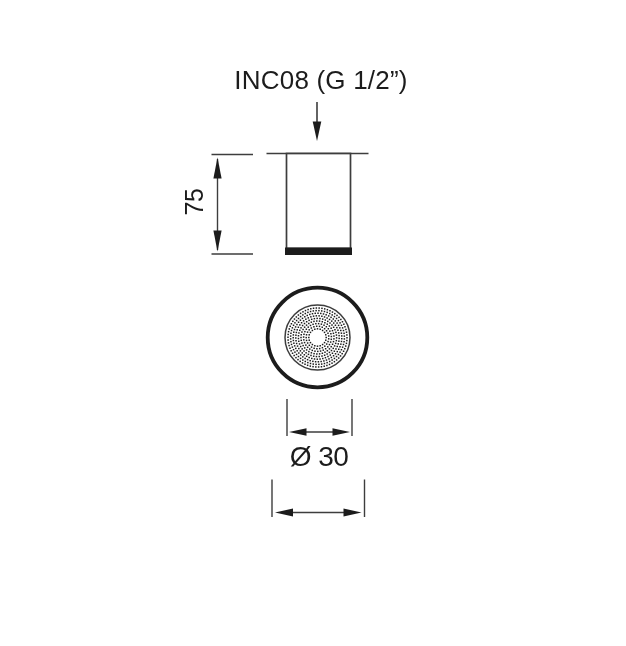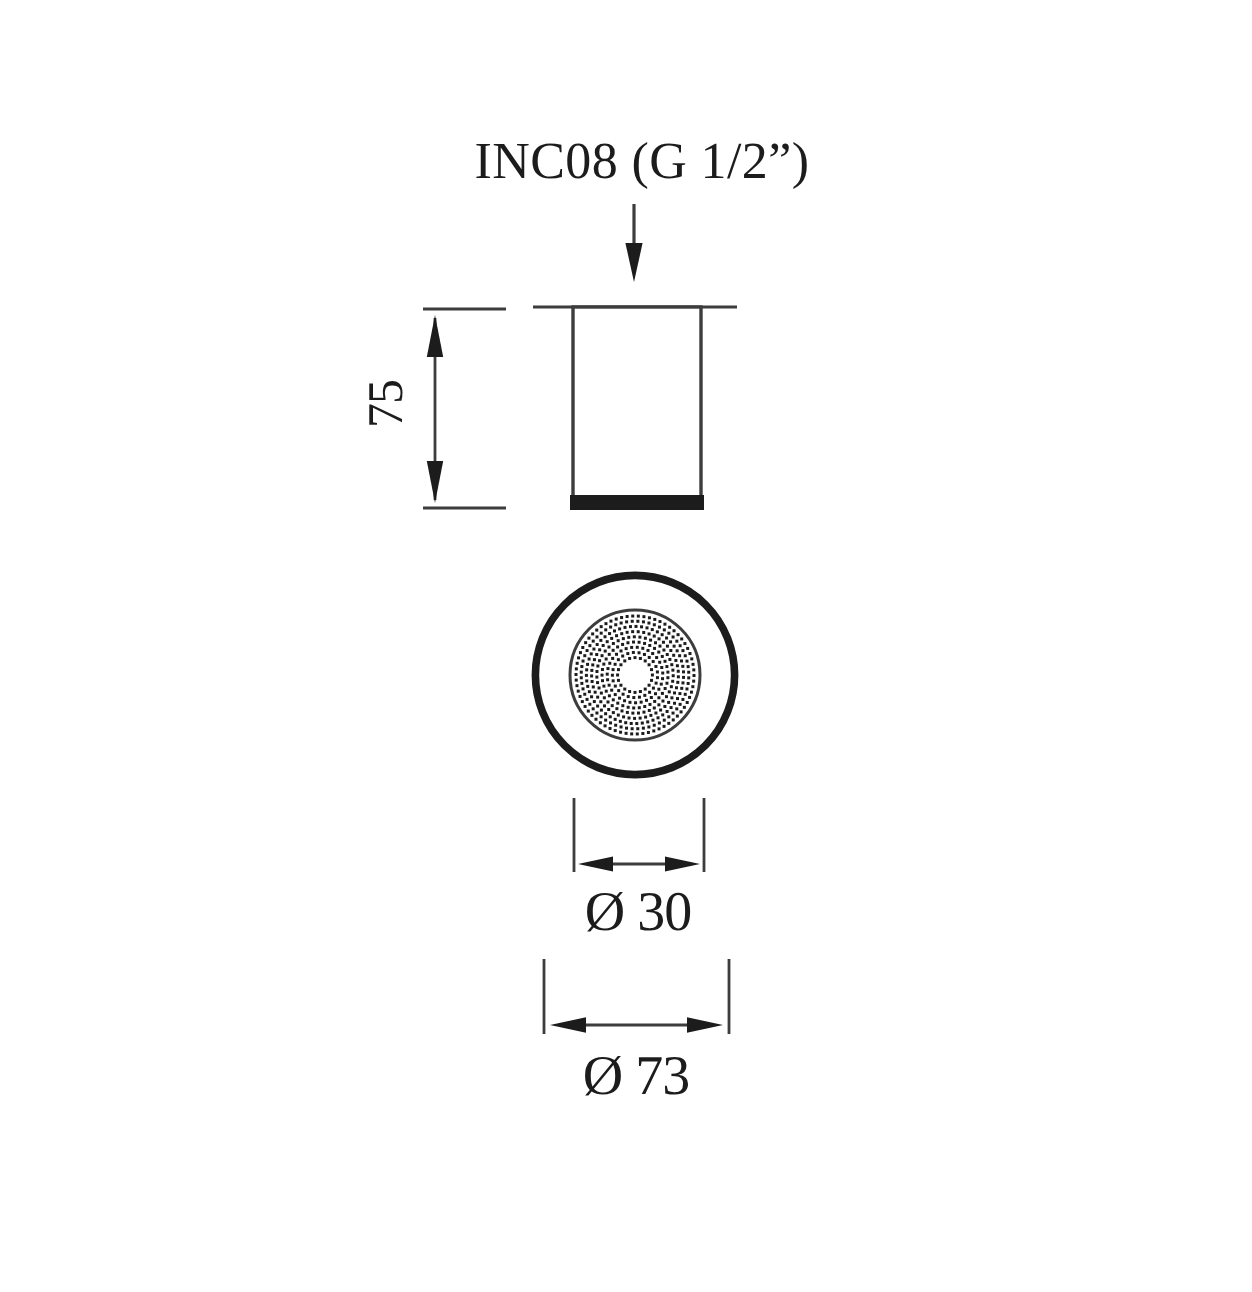--- a/index.html
+++ b/index.html
@@ -5,21 +5,21 @@
   :root{
     --ink:#1c1c1c;
     --line:#3d3d3d;
     --bg:#ffffff;
   }
   html,body{margin:0;padding:0;background:#fff;}
   .page{
     position:relative;
     width:605px;height:646px;
     background:var(--bg);
-    font-family:Liberation Serif, serif;
+    font-family:Liberation Sans, sans-serif;
     color:var(--ink);
     overflow:hidden;
   }
   .drawing-svg{position:absolute;left:0;top:0;}
   .label{position:absolute;color:var(--ink);white-space:nowrap;}
   .title-label{
     left:161px;top:67px;width:320px;
     text-align:center;
     font-size:26px;line-height:27px;
     letter-spacing:0.2px;
@@ -483,14 +483,13 @@
       <line class="xline" x1="284" y1="512.5" x2="353" y2="512.5"></line>
       <polygon class="solid" points="275,512.5 293,508.6 293,516.4"></polygon>
       <polygon class="solid" points="361.5,512.5 343.5,508.6 343.5,516.4"></polygon>
     </g>
   </svg>
 
   <div class="label dim-label dim75-label">75</div>
 
   <div class="label dim-label dim50-label">Ø 30</div>
 
-  <div class="label dim-label dim73-label">Ø 73</div>
 </div>
 
 </body></html>

